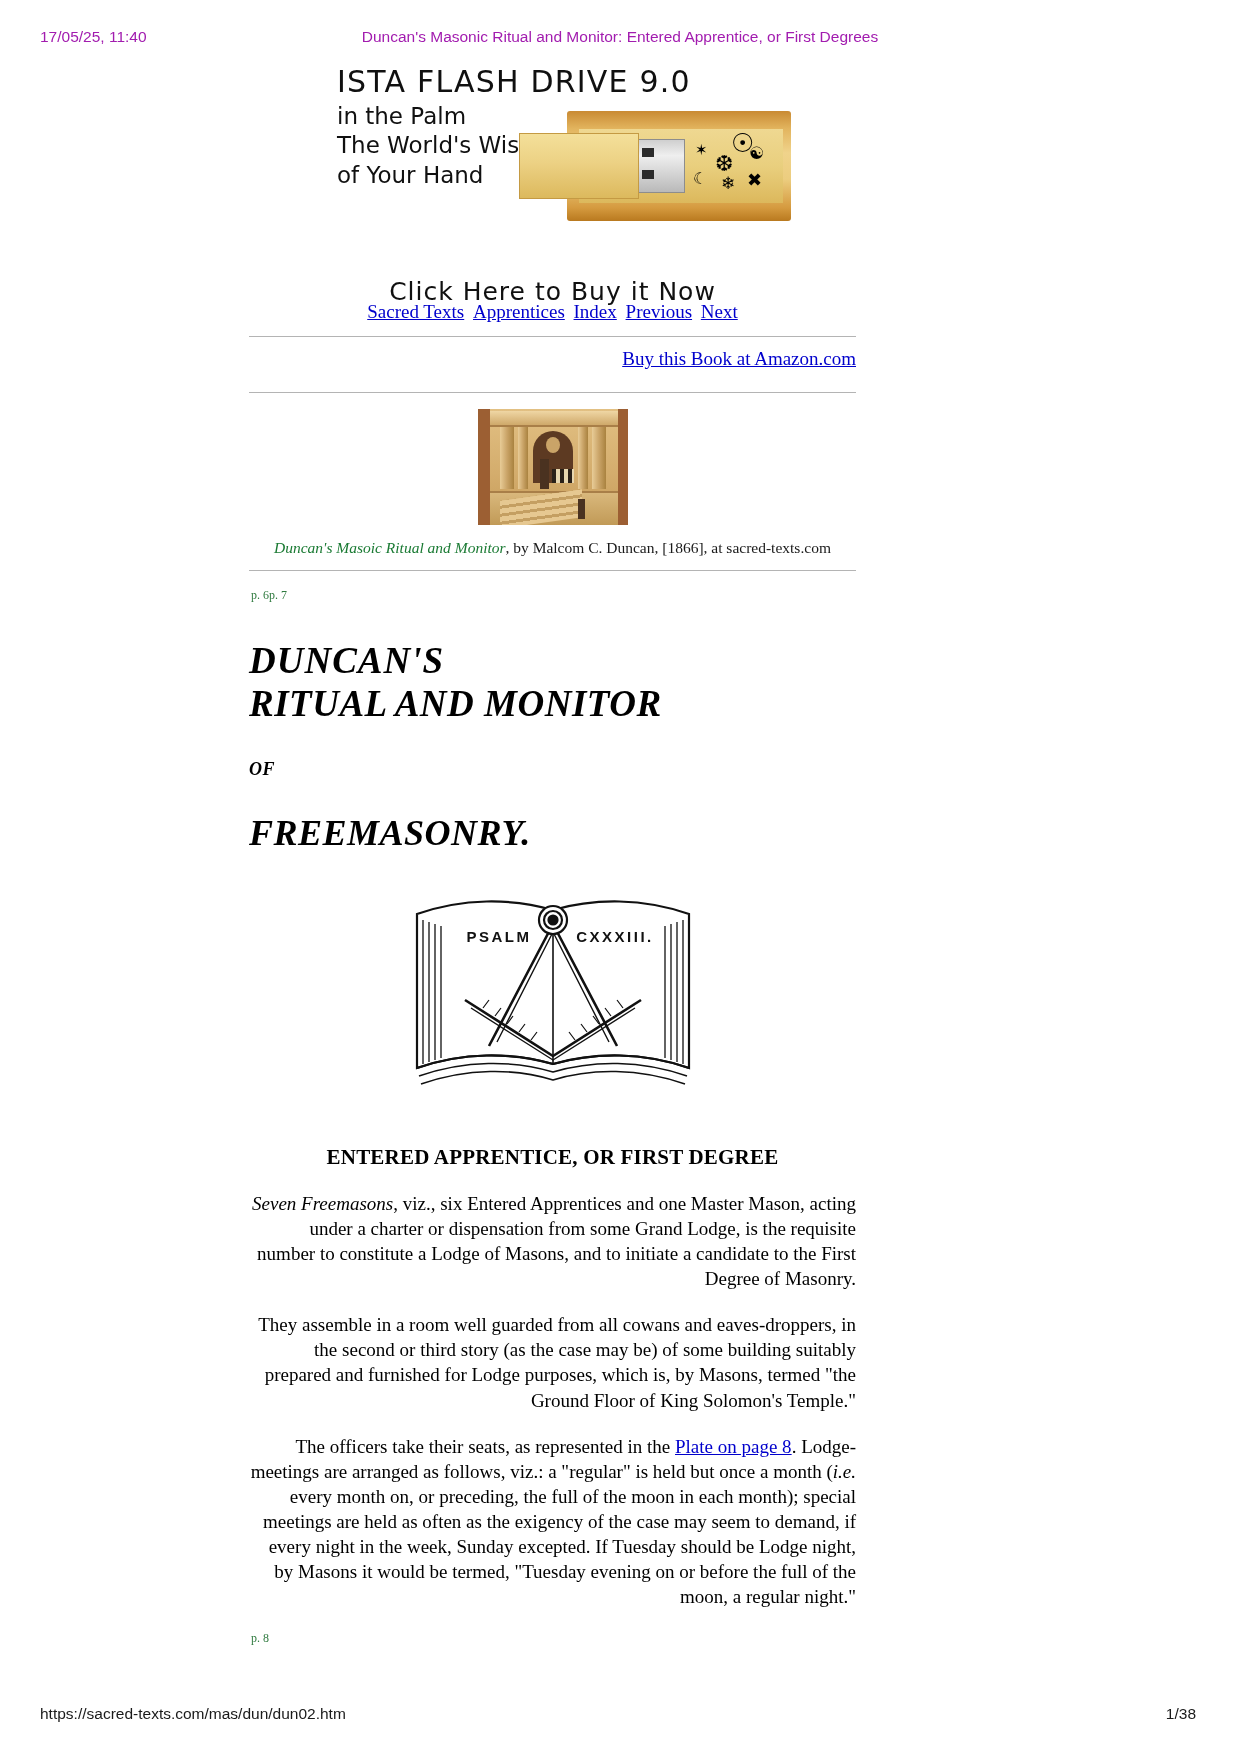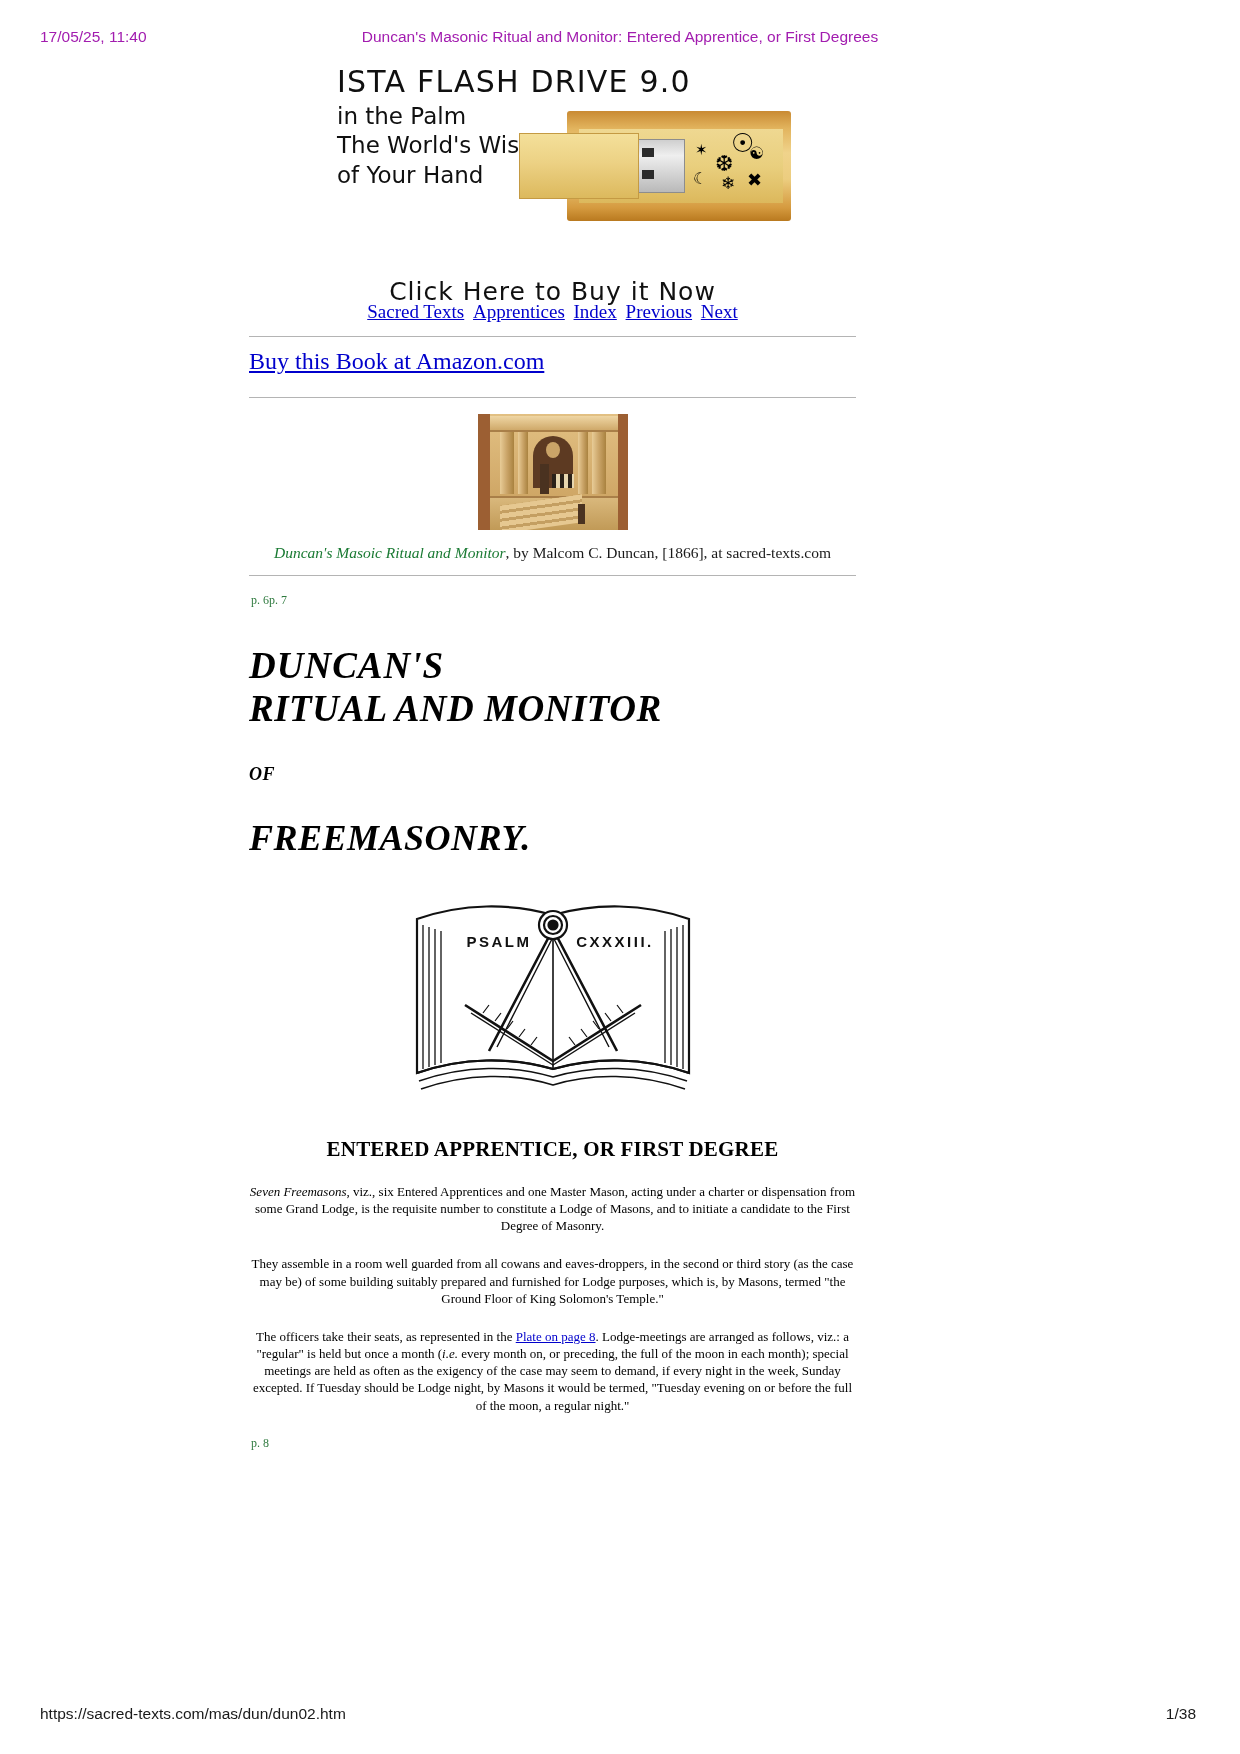--- a/index.html
+++ b/index.html
@@ -155,22 +155,22 @@
     color: #0000cc;
     text-decoration: underline;
     margin: 0 2px;
   }
   hr.rule {
     border: 0;
     border-top: 1px solid #b4b4b4;
     margin: 13px 0 0 0;
   }
   .amazon-line {
-    text-align: left;
-    font-size: 24px;
+    text-align: right;
+    font-size: 19px;
     padding: 11px 0 9px 0;
   }
   .amazon-line a { color: #0000cc; text-decoration: underline; }
 
   
   .cover-wrap { text-align: center; margin-top: 16px; }
   .cover {
     display: inline-block;
     position: relative;
     width: 150px; height: 116px;
@@ -275,28 +275,28 @@
 
   
   .emblem-wrap { text-align: center; margin-top: 26px; }
   .emblem { display: inline-block; }
 
   
   .section-heading {
     text-align: center;
     font-size: 21px;
     font-weight: bold;
-    margin-top: 16px;
+    margin-top: 29px;
     letter-spacing: 0.2px;
   }
   p.body {
-    font-size: 13px;
+    font-size: 19px;
     line-height: 1.32;
     margin: 21px 0 0 0;
-    text-align: center;
+    text-align: right;
   }
   p.body i { font-style: italic; }
   p.body a { color: #0000cc; text-decoration: underline; }
   .page-mark-bottom {
     font-size: 12px;
     color: #2f7a3f;
     margin-top: 22px;
     padding-left: 2px;
   }
 </style>

